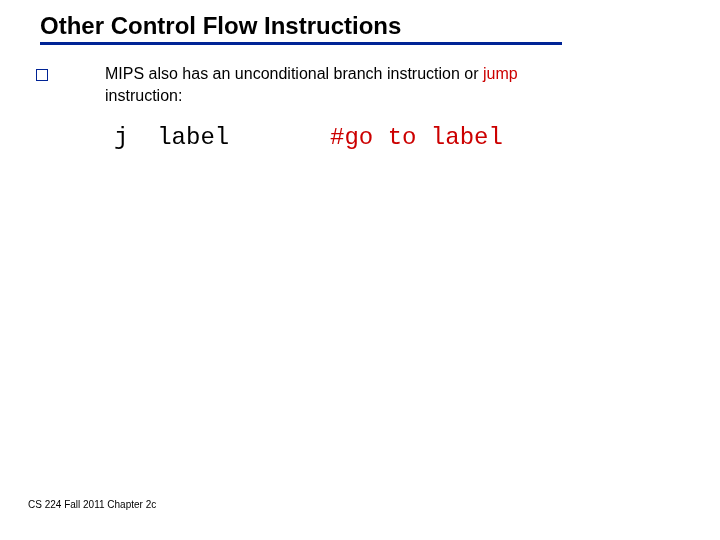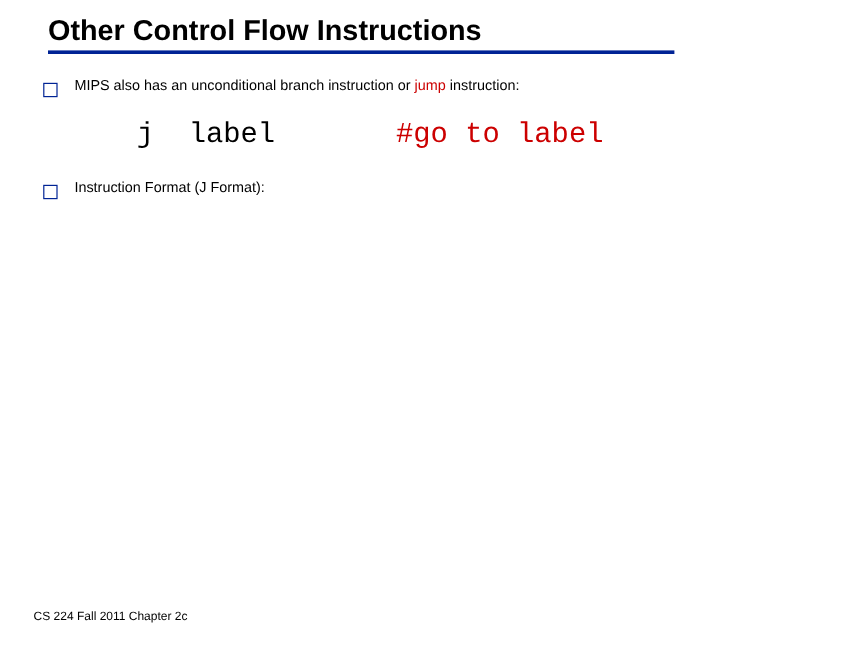--- a/index.html
+++ b/index.html
@@ -40,37 +40,38 @@
   }
   .bullet-box {
     width: 10px;
     height: 10px;
     border: 1.5px solid #002395;
     margin-top: 6px;
     margin-right: 14px;
     flex-shrink: 0;
   }
   .bullet-text {
-    font-size: 12px;
+    font-size: 16px;
     line-height: 1.35;
+    margin-left: 43px;
   }
   .mono-line {
     font-family: "Courier New", Courier, monospace;
     font-size: 24px;
     margin-top: 18px;
     margin-left: 78px;
     white-space: pre;
   }
   .red {
     color: #cc0000;
   }
   .footer {
     position: absolute;
     left: 28px;
-    bottom: 20px;
+    bottom: 30px;
     font-size: 10px;
     color: #000000;
     text-align: right;
   }
 </style>
 </head>
 <body>
 
 <div class="slide">
 
@@ -82,22 +83,18 @@
 
     <div class="bullet-row">
       <div class="bullet-box"></div>
       <div class="bullet-text">
         <span>MIPS also has an unconditional branch instruction or </span><span class="red">jump</span><span> instruction:</span>
       </div>
     </div>
 
     <div class="mono-line"><span>j  label       </span><span class="red">#go to label</span></div>
 
-    <div class="bullet-row" style="margin-top:22px;">
-      <div class="bullet-box"></div>
-      <div class="bullet-text">Instruction Format (J Format):</div>
-    </div>
 
   </div>
 
   <div class="footer">CS 224 Fall 2011 Chapter 2c</div>
 
 </div>
 
 </body></html>

